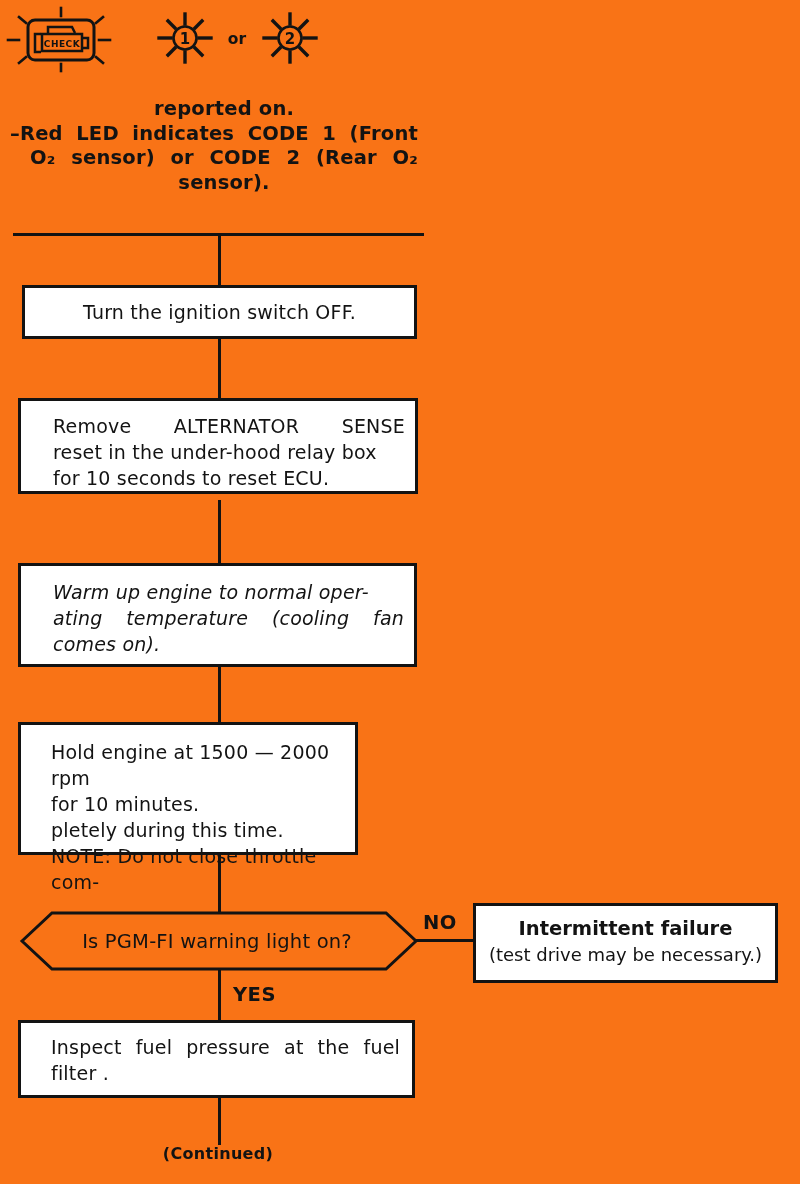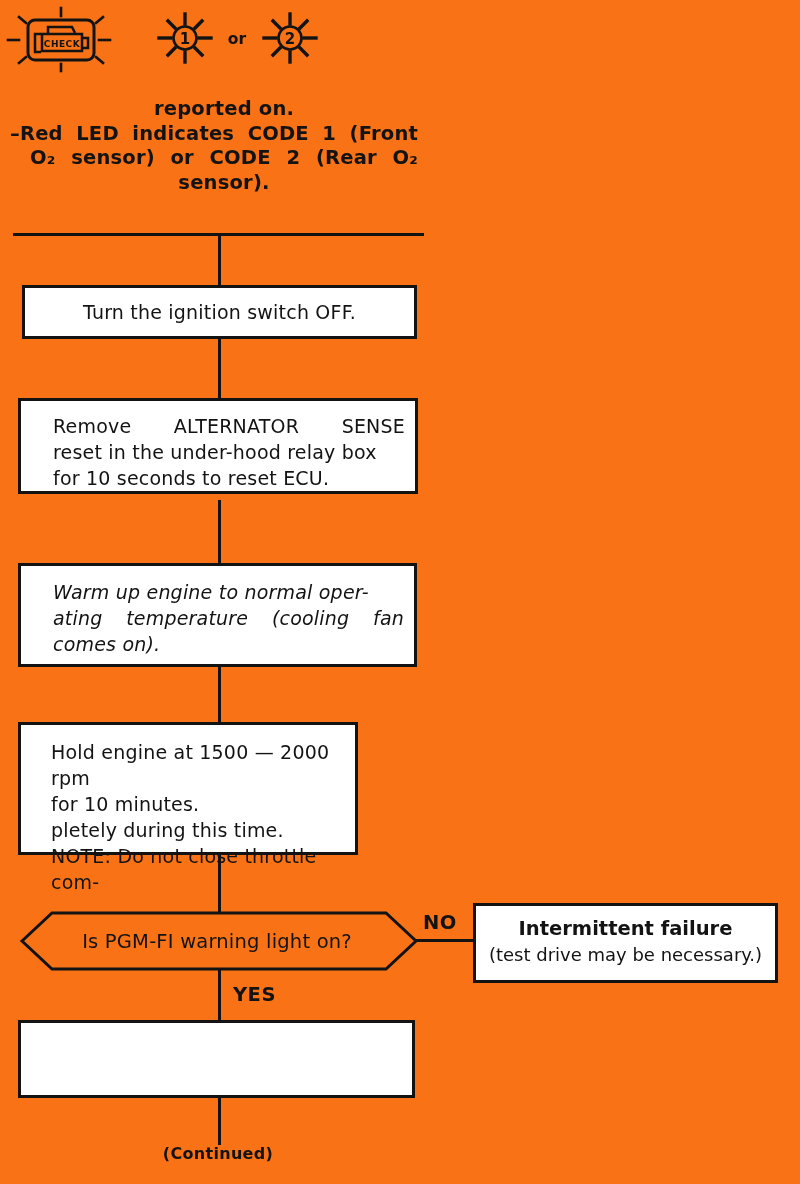--- a/index.html
+++ b/index.html
@@ -142,17 +142,19 @@
   <div class="abs label" style="left:423px; top:911px;">NO</div>
   <div class="abs rule" style="left:414px; top:939px; width:59px;"></div>
   <div class="abs resbox" style="left:473px; top:903px; width:305px; height:80px;">
     <div class="title">Intermittent failure</div>
     <div class="sub">(test drive may be necessary.)</div>
   </div>
 
   <div class="abs label" style="left:233px; top:983px;">YES</div>
 
   <div class="abs fbox" style="left:18px; top:1020px; width:397px; height:78px; padding:11px 12px 0 30px;">
+    <div class="jfull">Inspect fuel pressure at the fuel</div>
+    <div>filter .</div>
   </div>
 
   <div class="abs continued" style="left:18px; top:1144px;">(Continued)</div>
 
 </div>
 
 </body></html>

